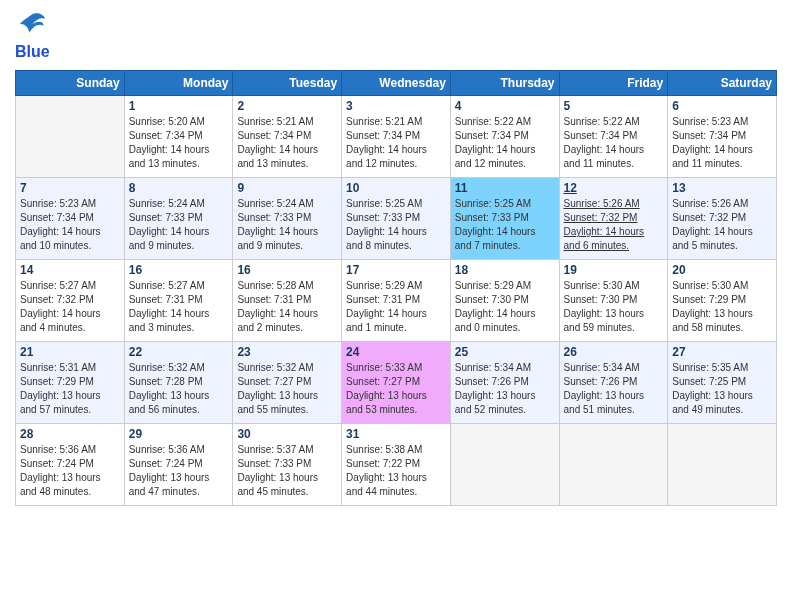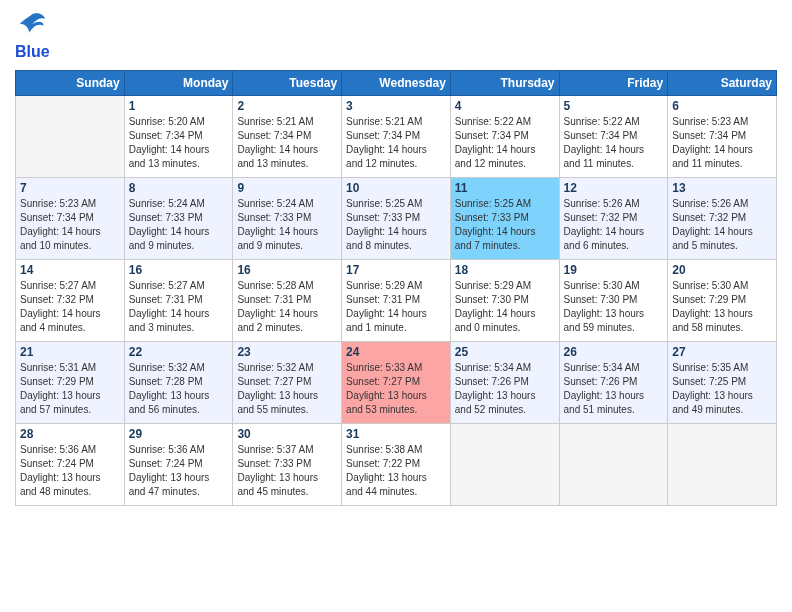--- a/index.html
+++ b/index.html
@@ -202,21 +202,21 @@
 Daylight: 14 hours
 and 8 minutes.</div>
           </td>
           <td style="background: #7dd3fc;">
             <span class="day-num">11</span>
             <div class="day-info" style="white-space: pre-line;">Sunrise: 5:25 AM
 Sunset: 7:33 PM
 Daylight: 14 hours
 and 7 minutes.</div>
           </td>
-          <td style="background: rgb(238, 243, 255);">
+          <td style="background: rgb(238, 243, 255); text-decoration: underline;">
             <span class="day-num">12</span>
             <div class="day-info" style="white-space: pre-line;">Sunrise: 5:26 AM
 Sunset: 7:32 PM
 Daylight: 14 hours
 and 6 minutes.</div>
           </td>
           <td style="background: rgb(238, 243, 255);">
             <span class="day-num">13</span>
             <div class="day-info" style="white-space: pre-line;">Sunrise: 5:26 AM
 Sunset: 7:32 PM
@@ -290,21 +290,21 @@
 Daylight: 13 hours
 and 56 minutes.</div>
           </td>
           <td style="background: rgb(238, 243, 255); margin-left: 38px;">
             <span class="day-num">23</span>
             <div class="day-info" style="white-space: pre-line;">Sunrise: 5:32 AM
 Sunset: 7:27 PM
 Daylight: 13 hours
 and 55 minutes.</div>
           </td>
-          <td style="background: #fca5a5; margin-left: 16px;">
+          <td style="background: #f0abfc; margin-left: 16px;">
             <span class="day-num">24</span>
             <div class="day-info" style="white-space: pre-line;">Sunrise: 5:33 AM
 Sunset: 7:27 PM
 Daylight: 13 hours
 and 53 minutes.</div>
           </td>
           <td style="background: rgb(238, 243, 255);">
             <span class="day-num">25</span>
             <div class="day-info" style="white-space: pre-line;">Sunrise: 5:34 AM
 Sunset: 7:26 PM

